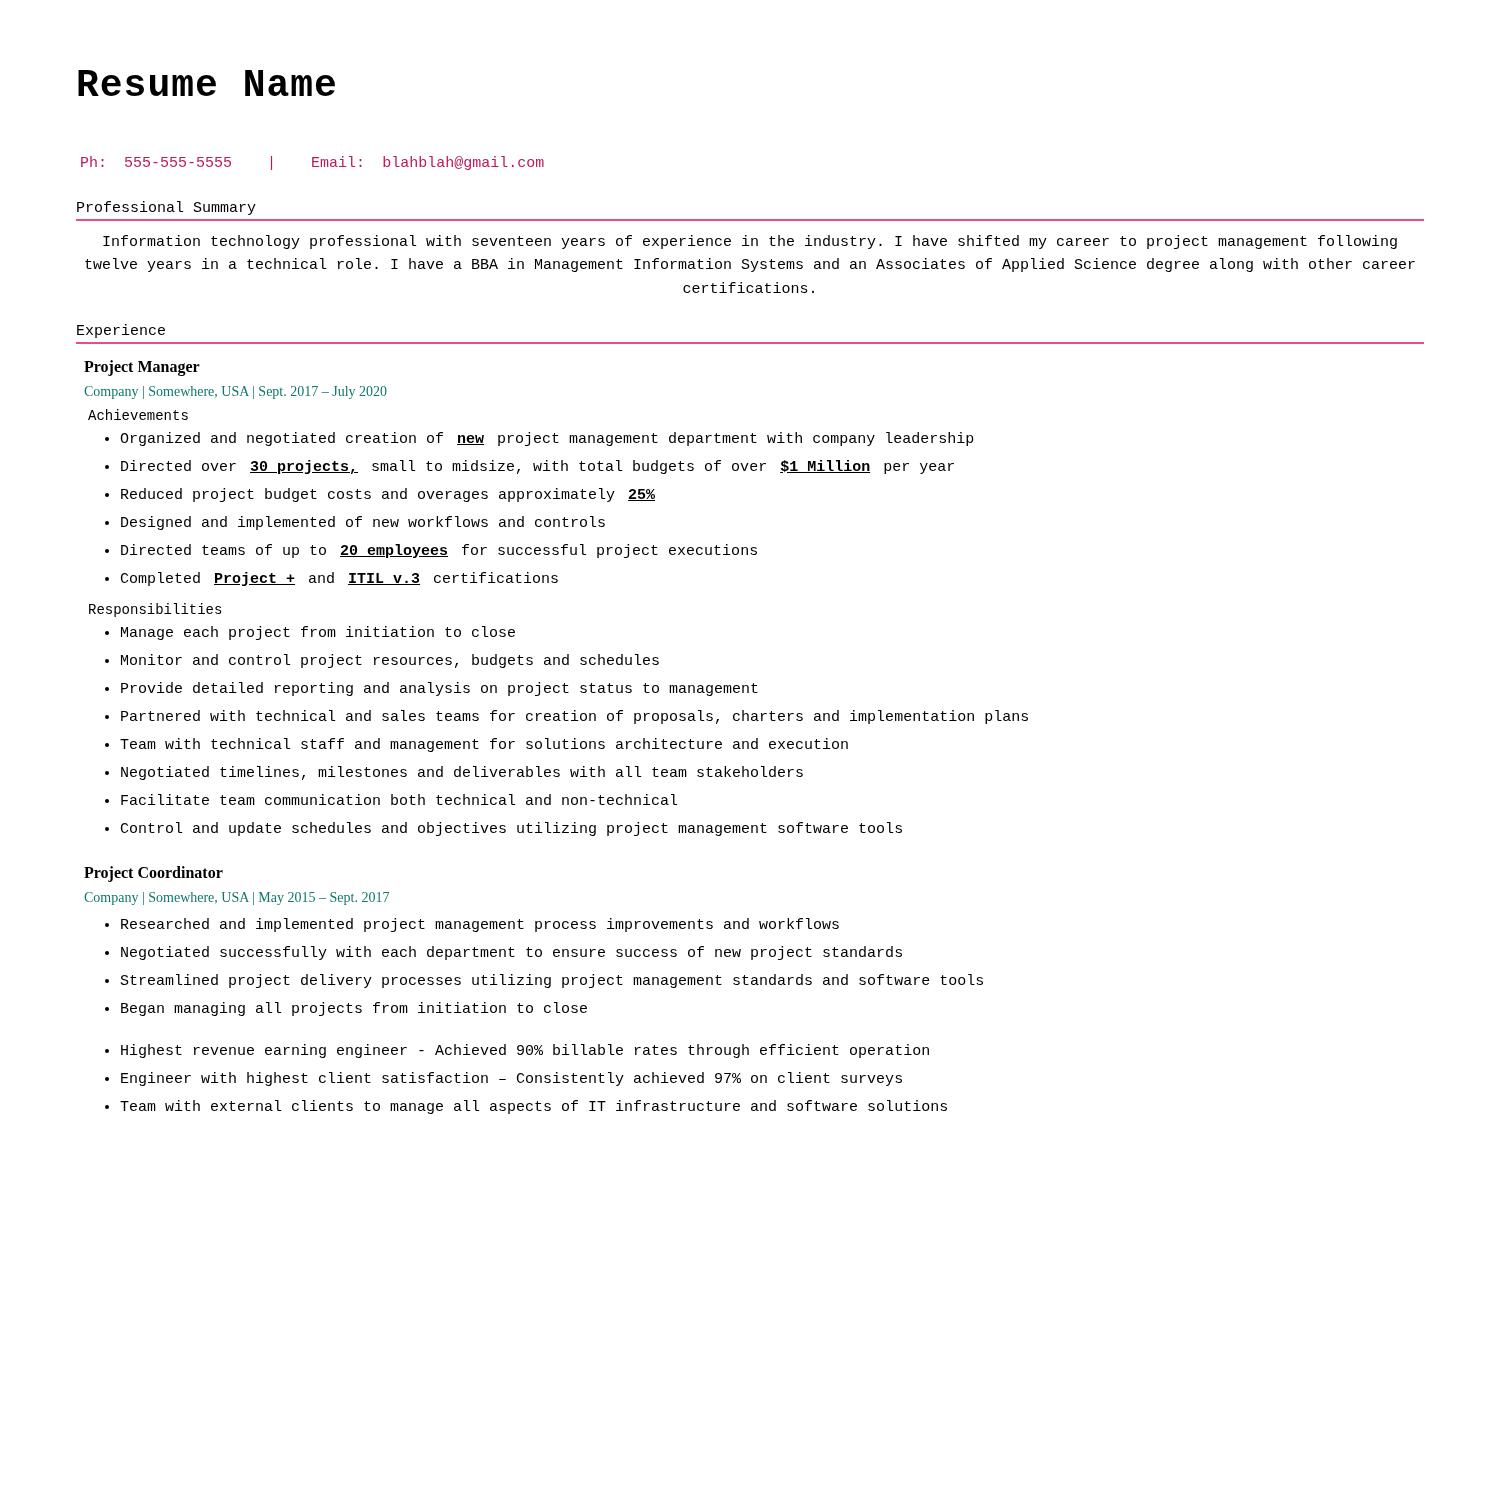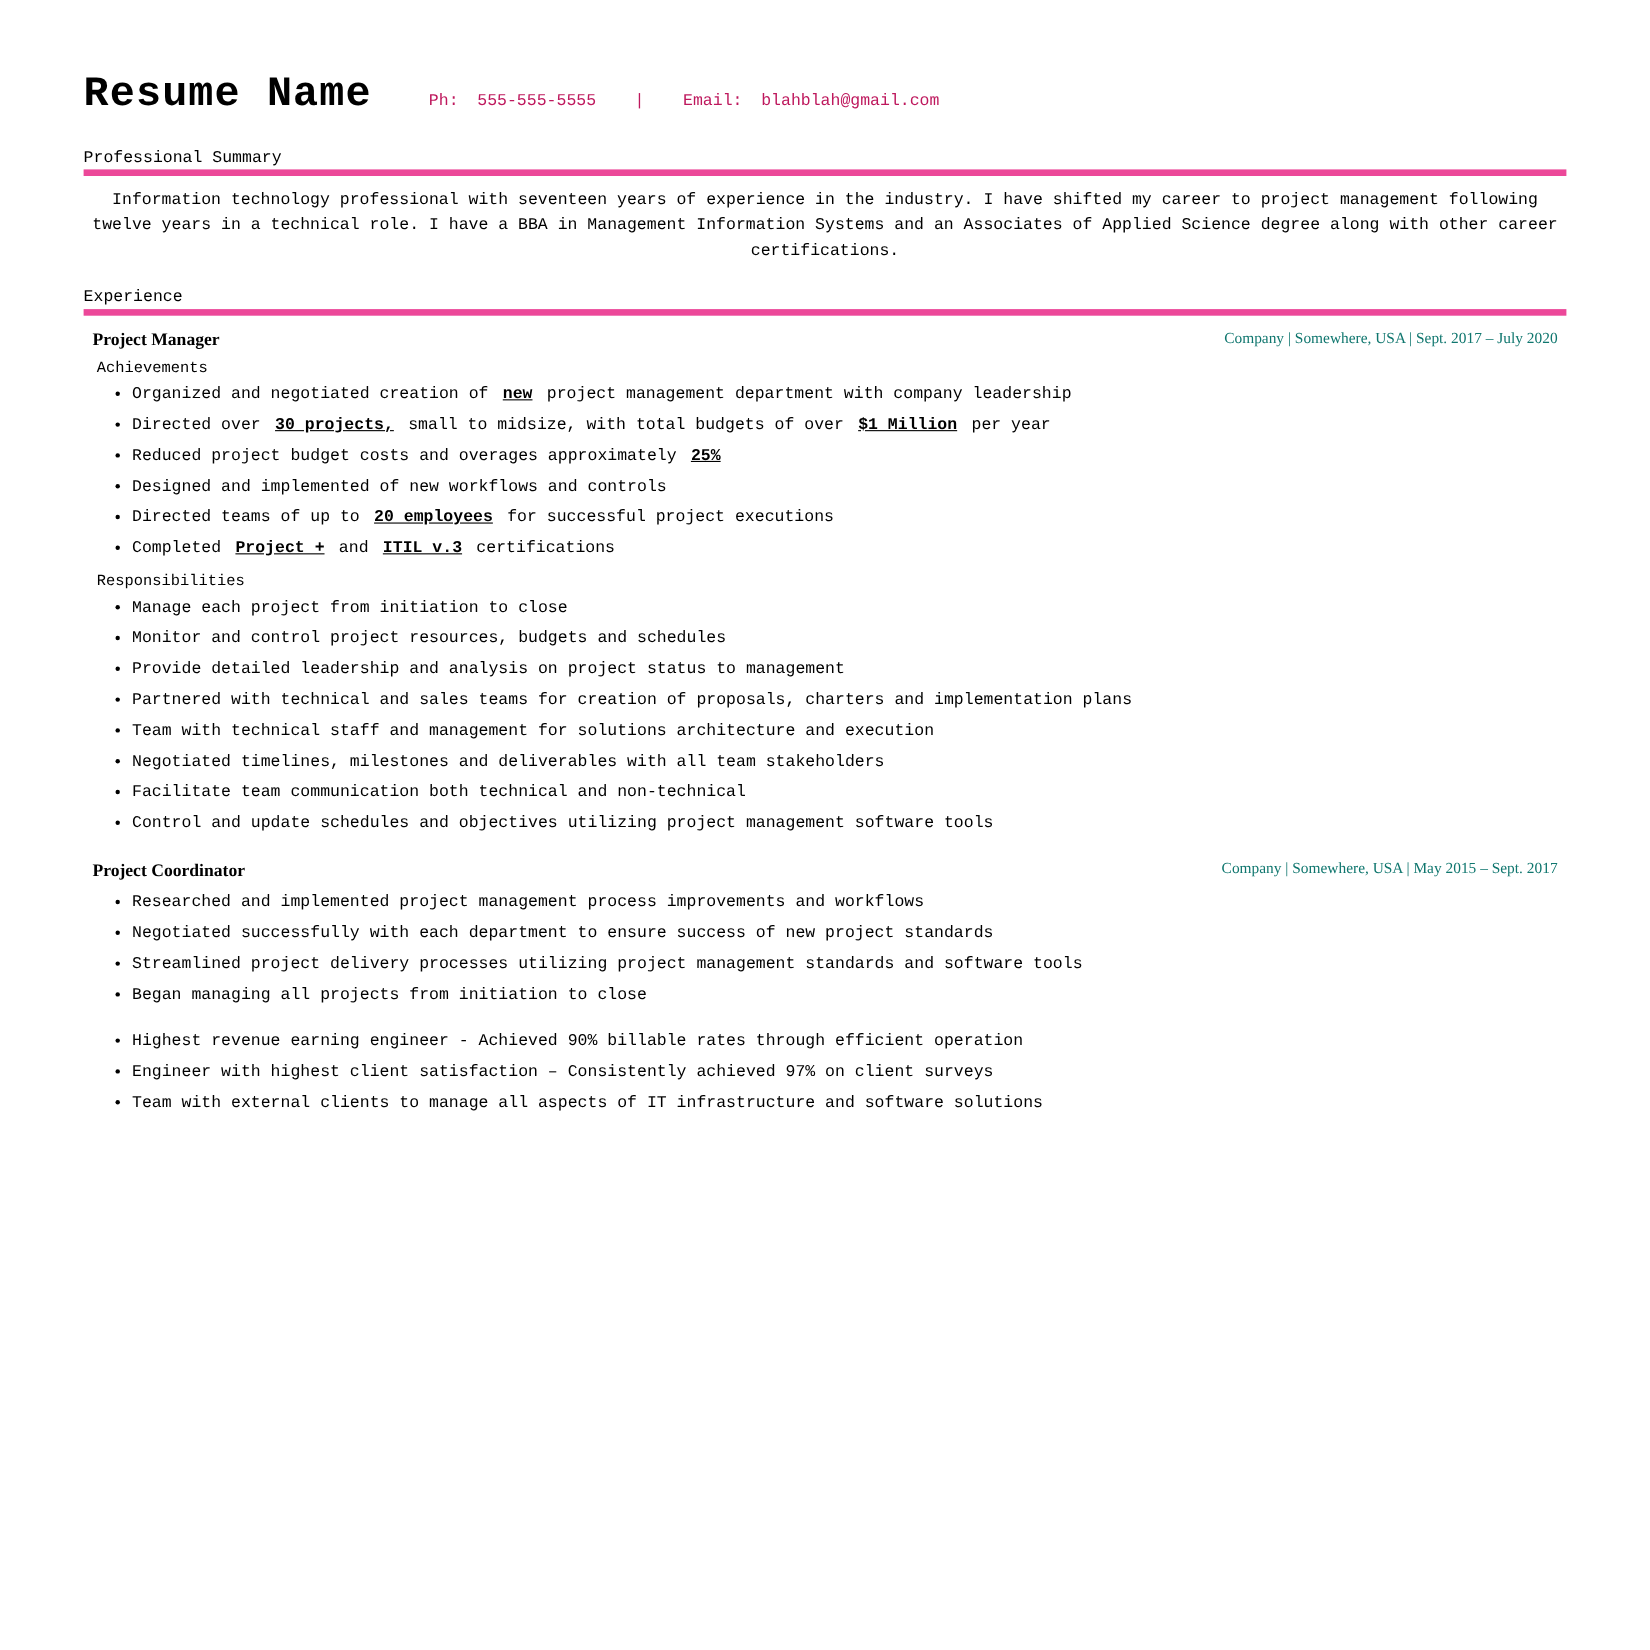--- a/index.html
+++ b/index.html
@@ -1,15 +1,15 @@
 <!DOCTYPE html>
 <html><head>
   <meta charset="utf-8">
   <style>
-    * { margin: 4px; padding: 0; box-sizing: border-box; }
+    * { margin: 4px; padding: 0; box-sizing: border-box; flex-direction: column; }
     body {
       background: #fff;
       font-family: 'Courier New', Courier, monospace;
       font-size: 15px;
       color: #000;
       padding: 48px 60px;
       max-width: 1500px;
       min-height: 1500px;
     }
     .header {
@@ -22,21 +22,21 @@
       font-size: 38px;
       font-weight: bold;
       font-family: 'Courier New', Courier, monospace;
       letter-spacing: 1px;
     }
     .contact-info {
       font-size: 15px;
       color: #be185d;
     }
     .section-header {
-      border-bottom: 6px solid #ec4899;
+      border-bottom: 2px solid #ec4899;
       padding-bottom: 2px;
       margin-bottom: 10px;
       font-size: 15px;
     }
     .summary-text {
       margin-bottom: 22px;
       line-height: 1.55;
       text-align: center;
     }
     .experience-section {
@@ -109,21 +109,21 @@
       <li>Directed over <span class="bold-underline">30 projects,</span> small to midsize, with total budgets of over <span class="bold-underline">$1 Million</span> per year</li>
       <li>Reduced project budget costs and overages approximately <span class="bold-underline">25%</span></li>
       <li>Designed and implemented of new workflows and controls</li>
       <li>Directed teams of up to <span class="bold-underline">20 employees</span> for successful project executions</li>
       <li>Completed <span class="bold-underline">Project +</span> and <span class="bold-underline">ITIL v.3</span> certifications</li>
     </ul>
     <div class="sub-header">Responsibilities</div>
     <ul class="bullet-list">
       <li>Manage each project from initiation to close</li>
       <li>Monitor and control project resources, budgets and schedules</li>
-      <li>Provide detailed leadership and analysis on project status to management</li>
+      <li>Provide detailed reporting and analysis on project status to management</li>
       <li>Partnered with technical and sales teams for creation of proposals, charters and implementation plans</li>
       <li>Team with technical staff and management for solutions architecture and execution</li>
       <li>Negotiated timelines, milestones and deliverables with all team stakeholders</li>
       <li>Facilitate team communication both technical and non-technical</li>
       <li>Control and update schedules and objectives utilizing project management software tools</li>
     </ul>
   </div>
 
   <div class="job-block">
     <div class="job-header">

